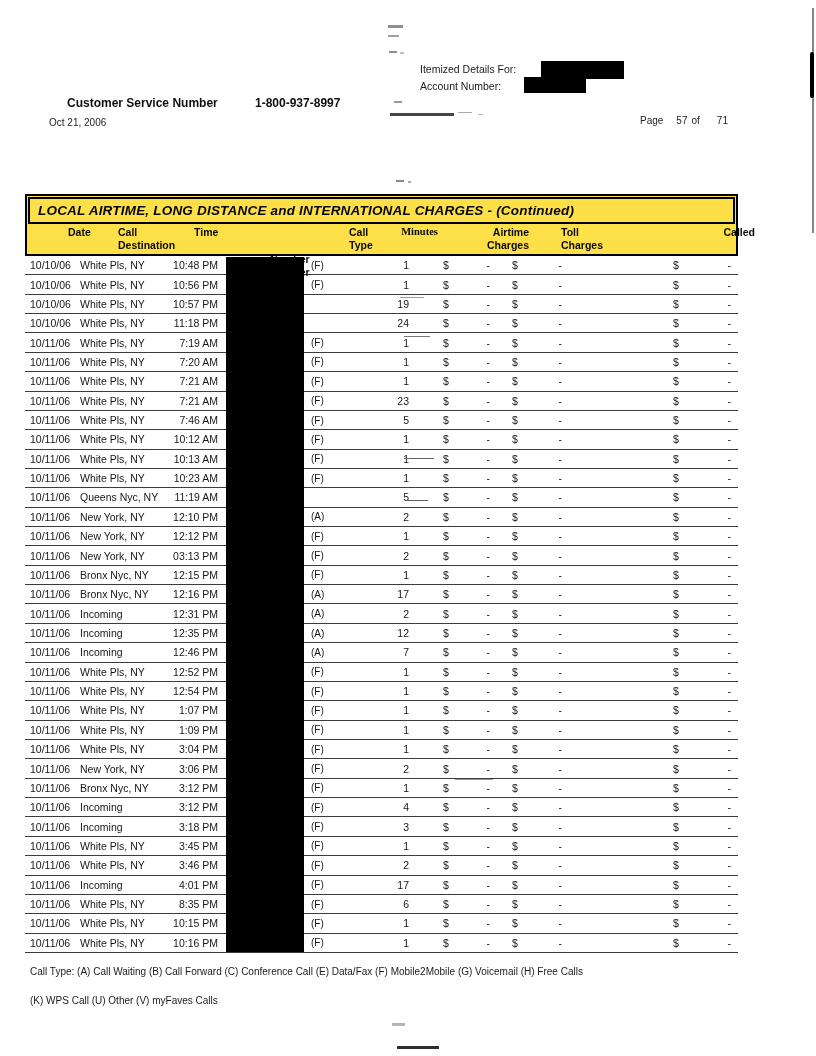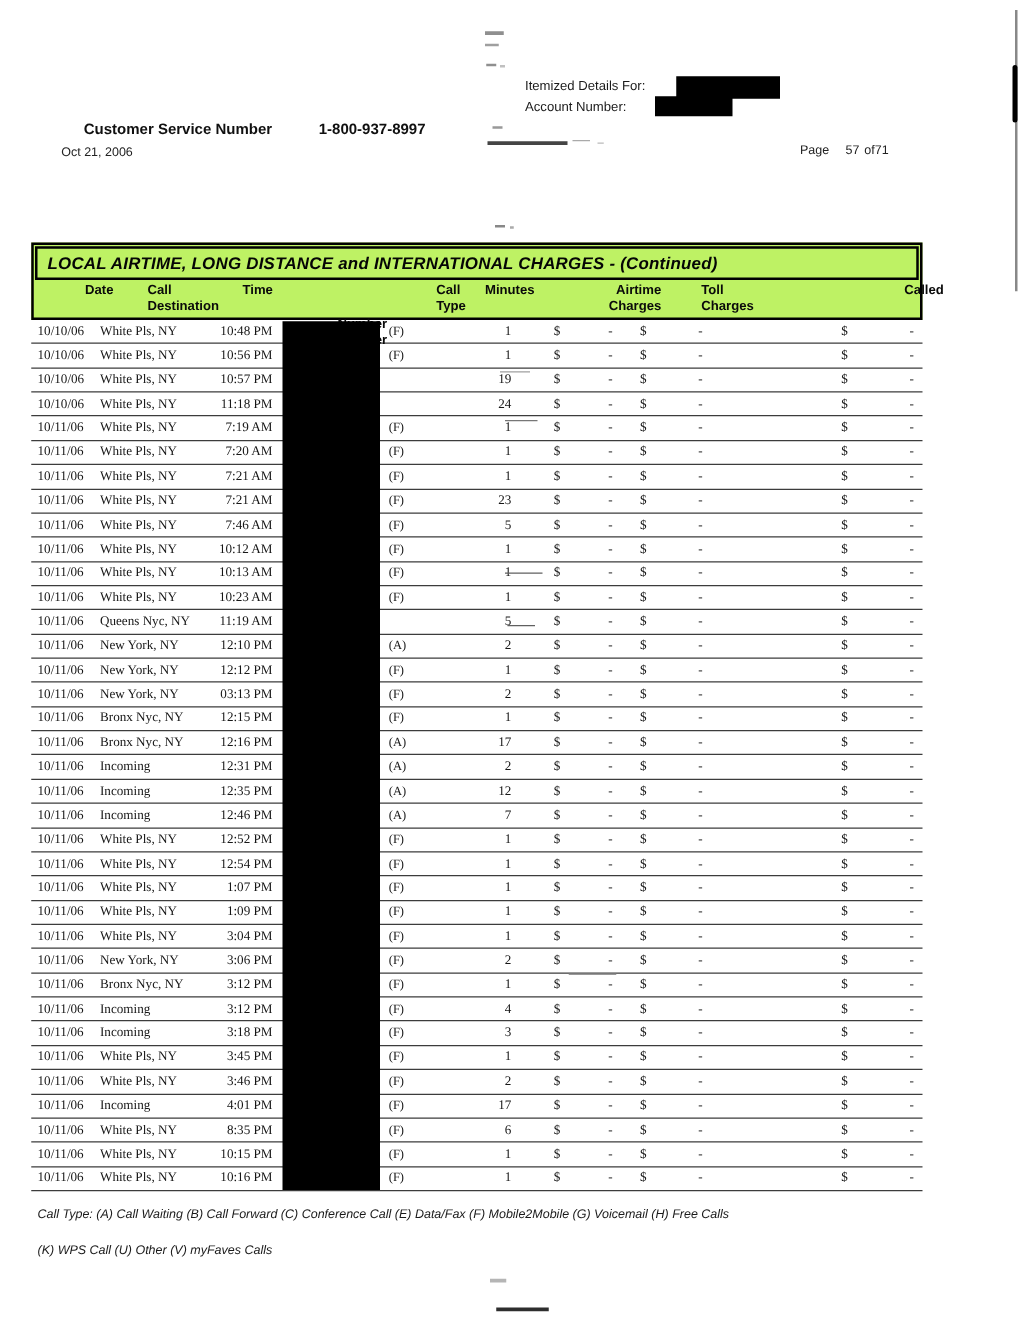--- a/index.html
+++ b/index.html
@@ -10,54 +10,54 @@
   
   .hdr-label{font-size:10.5px;color:#1b1b1b;}
   .cs-line{font-size:12px;font-weight:bold;color:#101010;}
   .date-line{font-size:10px;color:#222;}
   .page-line{font-size:10px;color:#222;display:flex;align-items:baseline;}
   .page-line span{display:inline-block;}
   .redact{background:#000;}
 
   
   .tbl{position:absolute;left:25px;top:194px;width:713px;}
-  .head{border:2.5px solid #000;height:62px;box-sizing:border-box;background:#bef264;}
+  .head{border:2.5px solid #000;height:62px;box-sizing:border-box;background:#fde047;}
   .title-box{margin:1px 1px 0 1px;border:2px solid #000;height:27px;box-sizing:border-box;
              display:flex;align-items:center;padding-left:8px;}
   .title-box .title{font-size:13.5px;font-weight:bold;font-style:italic;letter-spacing:0.2px;color:#050505;white-space:nowrap;}
   .grid{display:grid;grid-template-columns:55px 76px 64px 88px 42px 65px 28px 50px 19px 53px 108px 60px;align-items:center;}
   .hdr-row{height:28px;font-size:10.5px;font-weight:bold;line-height:1.22;align-items:start;padding-top:2px;color:#0a0a0a;padding-left:36px;}
   .h-date{grid-column:1;padding-left:5px;}
   .h-dest{grid-column:2;}
   .h-time{grid-column:3;text-align:left;}
   .h-number{grid-column:4;padding-left:12px;margin-top:27px;}
   .h-type{grid-column:5;padding-left:3px;}
-  .h-min{grid-column:6;text-align:left;padding-right:2px;}
+  .h-min{grid-column:6;text-align:center;padding-right:2px;font-family:Liberation Serif, serif;}
   .h-air{grid-column:7 / 9;text-align:right;padding-right:2px;}
   .h-toll{grid-column:9 / 11;padding-left:30px;}
   .h-total{grid-column:11 / 13;text-align:right;padding-right:16px;}
 
-  .rows{border-top:none;font-family:Liberation Serif, serif;}
+  .rows{border-top:none;}
   .row{height:19.36px;box-sizing:border-box;border-bottom:1.4px solid #3c3c3c;font-size:10.5px;color:#161616;}
   .c-date{grid-column:1;padding-left:5px;white-space:nowrap;}
   .c-dest{grid-column:2;white-space:nowrap;}
   .c-time{grid-column:3;text-align:right;padding-right:2px;white-space:nowrap;}
   .c-num{grid-column:4;}
   .c-type{grid-column:5;padding-left:3px;font-size:10px;}
   .c-min{grid-column:6;text-align:right;padding-right:6px;}
   .money{display:flex;justify-content:space-between;padding-right:3px;}
   .m-air{grid-column:8;}
   .m-toll{grid-column:10;}
   .m-total{grid-column:12;padding-right:2px;}
 
   
   .num-redact{position:absolute;left:226px;top:257px;width:78px;height:695px;background:#000;}
 
   
-  .foot{font-size:10px;color:#1a1a1a;white-space:nowrap;font-style:italic;}
+  .foot{font-size:10px;color:#1a1a1a;white-space:nowrap;}
 
   
   .art{position:absolute;}
 </style>
 </head>
 <body>
 
 <div class="page">
 
   <div class="art" style="left:388px;top:25px;width:15px;height:3px;background:#8f8f8f;"></div>
@@ -76,21 +76,21 @@
 
   <div class="art" style="left:394px;top:101px;width:8px;height:2px;background:#999;"></div>
   <div class="art" style="left:390px;top:113px;width:64px;height:2.5px;background:#444;"></div>
   <div class="art" style="left:458px;top:112px;width:14px;height:1px;background:#aaa;"></div>
   <div class="art" style="left:478px;top:114px;width:5px;height:1px;background:#bbb;"></div>
 
   <div class="abs page-line" style="left:640px;top:115px;">
     <span>Page</span>
     <span style="margin-left:13px;">57</span>
     <span style="margin-left:4px;">of</span>
-    <span style="">71</span>
+    <span style="margin-left:17px;">71</span>
   </div>
 
   <div class="art" style="left:396px;top:180px;width:8px;height:2px;background:#888;"></div>
   <div class="art" style="left:408px;top:181px;width:3px;height:1.5px;background:#aaa;"></div>
 
   <div class="art" style="left:812px;top:8px;width:1.5px;height:225px;background:#888;"></div>
   <div class="art" style="left:809.5px;top:52px;width:4.5px;height:46px;background:#000;border-radius:2px;"></div>
 
   <div class="tbl">
     <div class="head">

